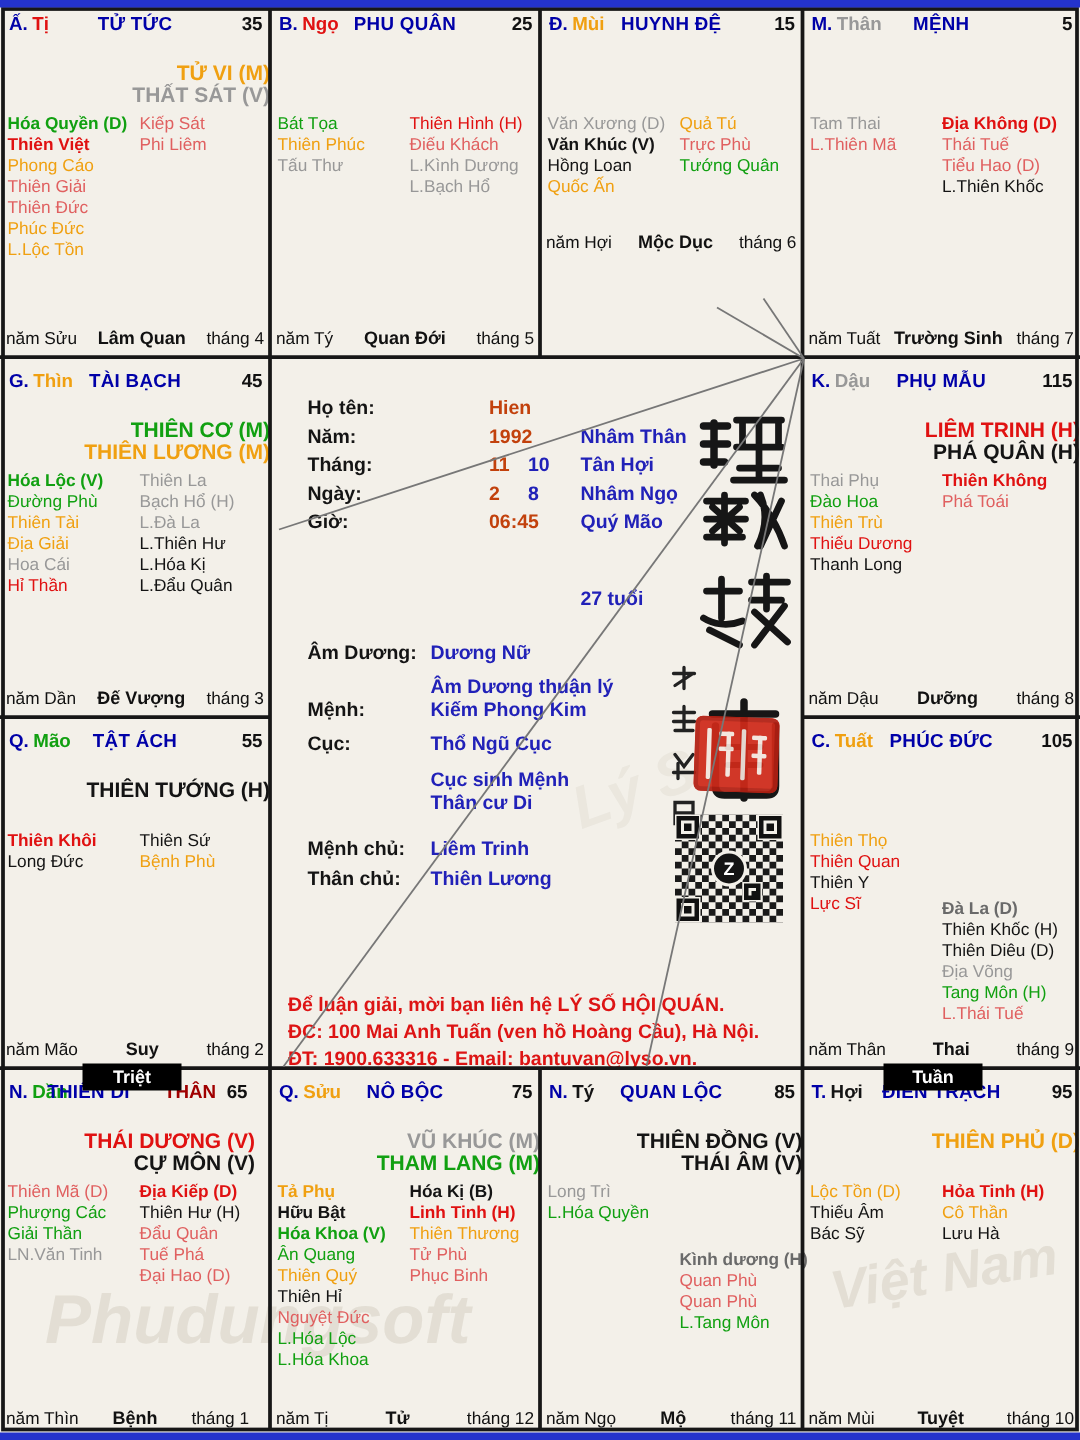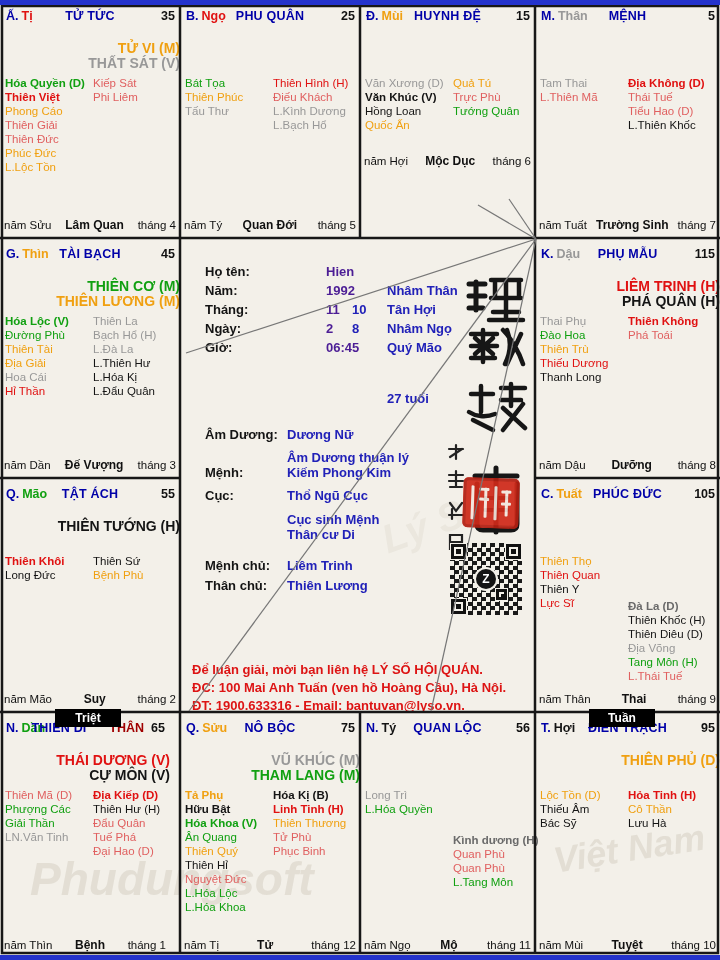--- a/index.html
+++ b/index.html
@@ -29,21 +29,21 @@
   .ft .stage{font-weight:bold;font-size:12px;}
   
   .c-red{color:#e01111;} .c-lred{color:#e06060;} .c-orange{color:#f0a011;}
   .c-green{color:#11a011;} .c-gray{color:#989898;} .c-dgray{color:#6a6a6a;margin-top:45px;}
   .c-black{color:#141414;}
   
   #center{position:absolute;left:180px;top:238px;width:355px;height:474px;z-index:3;}
   .inforow,.detrow,.ctline{position:absolute;left:0;right:0;height:18px;white-space:nowrap;}
   #infoRows{position:absolute;left:25px;top:26px;right:0;bottom:0;font-size:13px;font-weight:bold;}
   .lbl{position:absolute;left:0;color:#141414;}
-  .v1{position:absolute;left:85px;color:#4c1d95;padding-left:36px;}
+  .v1{position:absolute;left:85px;color:#c2410c;padding-left:36px;}
   .v2{position:absolute;left:147px;color:#2121b8;}
   .v3{position:absolute;left:182px;color:#2121b8;}
   #detailRows{position:absolute;left:25px;top:189px;right:0;font-size:13px;font-weight:bold;}
   .dval{position:absolute;left:82px;color:#2121b8;}
   #contact{position:absolute;left:12px;top:424px;right:4px;font-size:13px;font-weight:bold;color:#dd1414;}
   
   #calli{position:absolute;left:283px;top:30px;z-index:2;}
   #smallcalli{position:absolute;left:266px;top:205px;z-index:2;}
   .seal{position:absolute;left:283px;top:240px;width:56px;height:50px;z-index:3;
         background:#cf2a1a;border-radius:5px;transform:rotate(2deg);opacity:.93;
@@ -349,21 +349,25 @@
             <span class="star c-lred">Phục Binh</span>
           </div>
         </div>
         <div class="ft">
           <span>năm Tị</span>
           <span class="stage">Tử</span>
           <span>tháng 12</span>
         </div>
       </div>
       <div class="palace" style="left: 360px; top: 712px; width: 175px; height: 246px;">
-        <div class="hd"><span class="stem">N.</span><span class="branch c-black">Tý</span><span class="hname">QUAN LỘC</span><span class="hnum">56</span></div>
+        <div class="hd"><span class="stem">N.</span><span class="branch c-black">Tý</span><span class="hname">QUAN LỘC</span><span class="hnum">85</span></div>
+        <div class="mains">
+          <div class="c-black">THIÊN ĐỒNG (V)</div>
+          <div class="c-black">THÁI ÂM (V)</div>
+        </div>
         <div class="cols">
           <div class="colL">
             <span class="star c-gray">Long Trì</span>
             <span class="star c-green">L.Hóa Quyền</span>
           </div>
           <div class="colR">
             <span class="star c-dgray b">Kình dương (H)</span>
             <span class="star c-lred">Quan Phù</span>
             <span class="star c-lred">Quan Phù</span>
             <span class="star c-green">L.Tang Môn</span>

